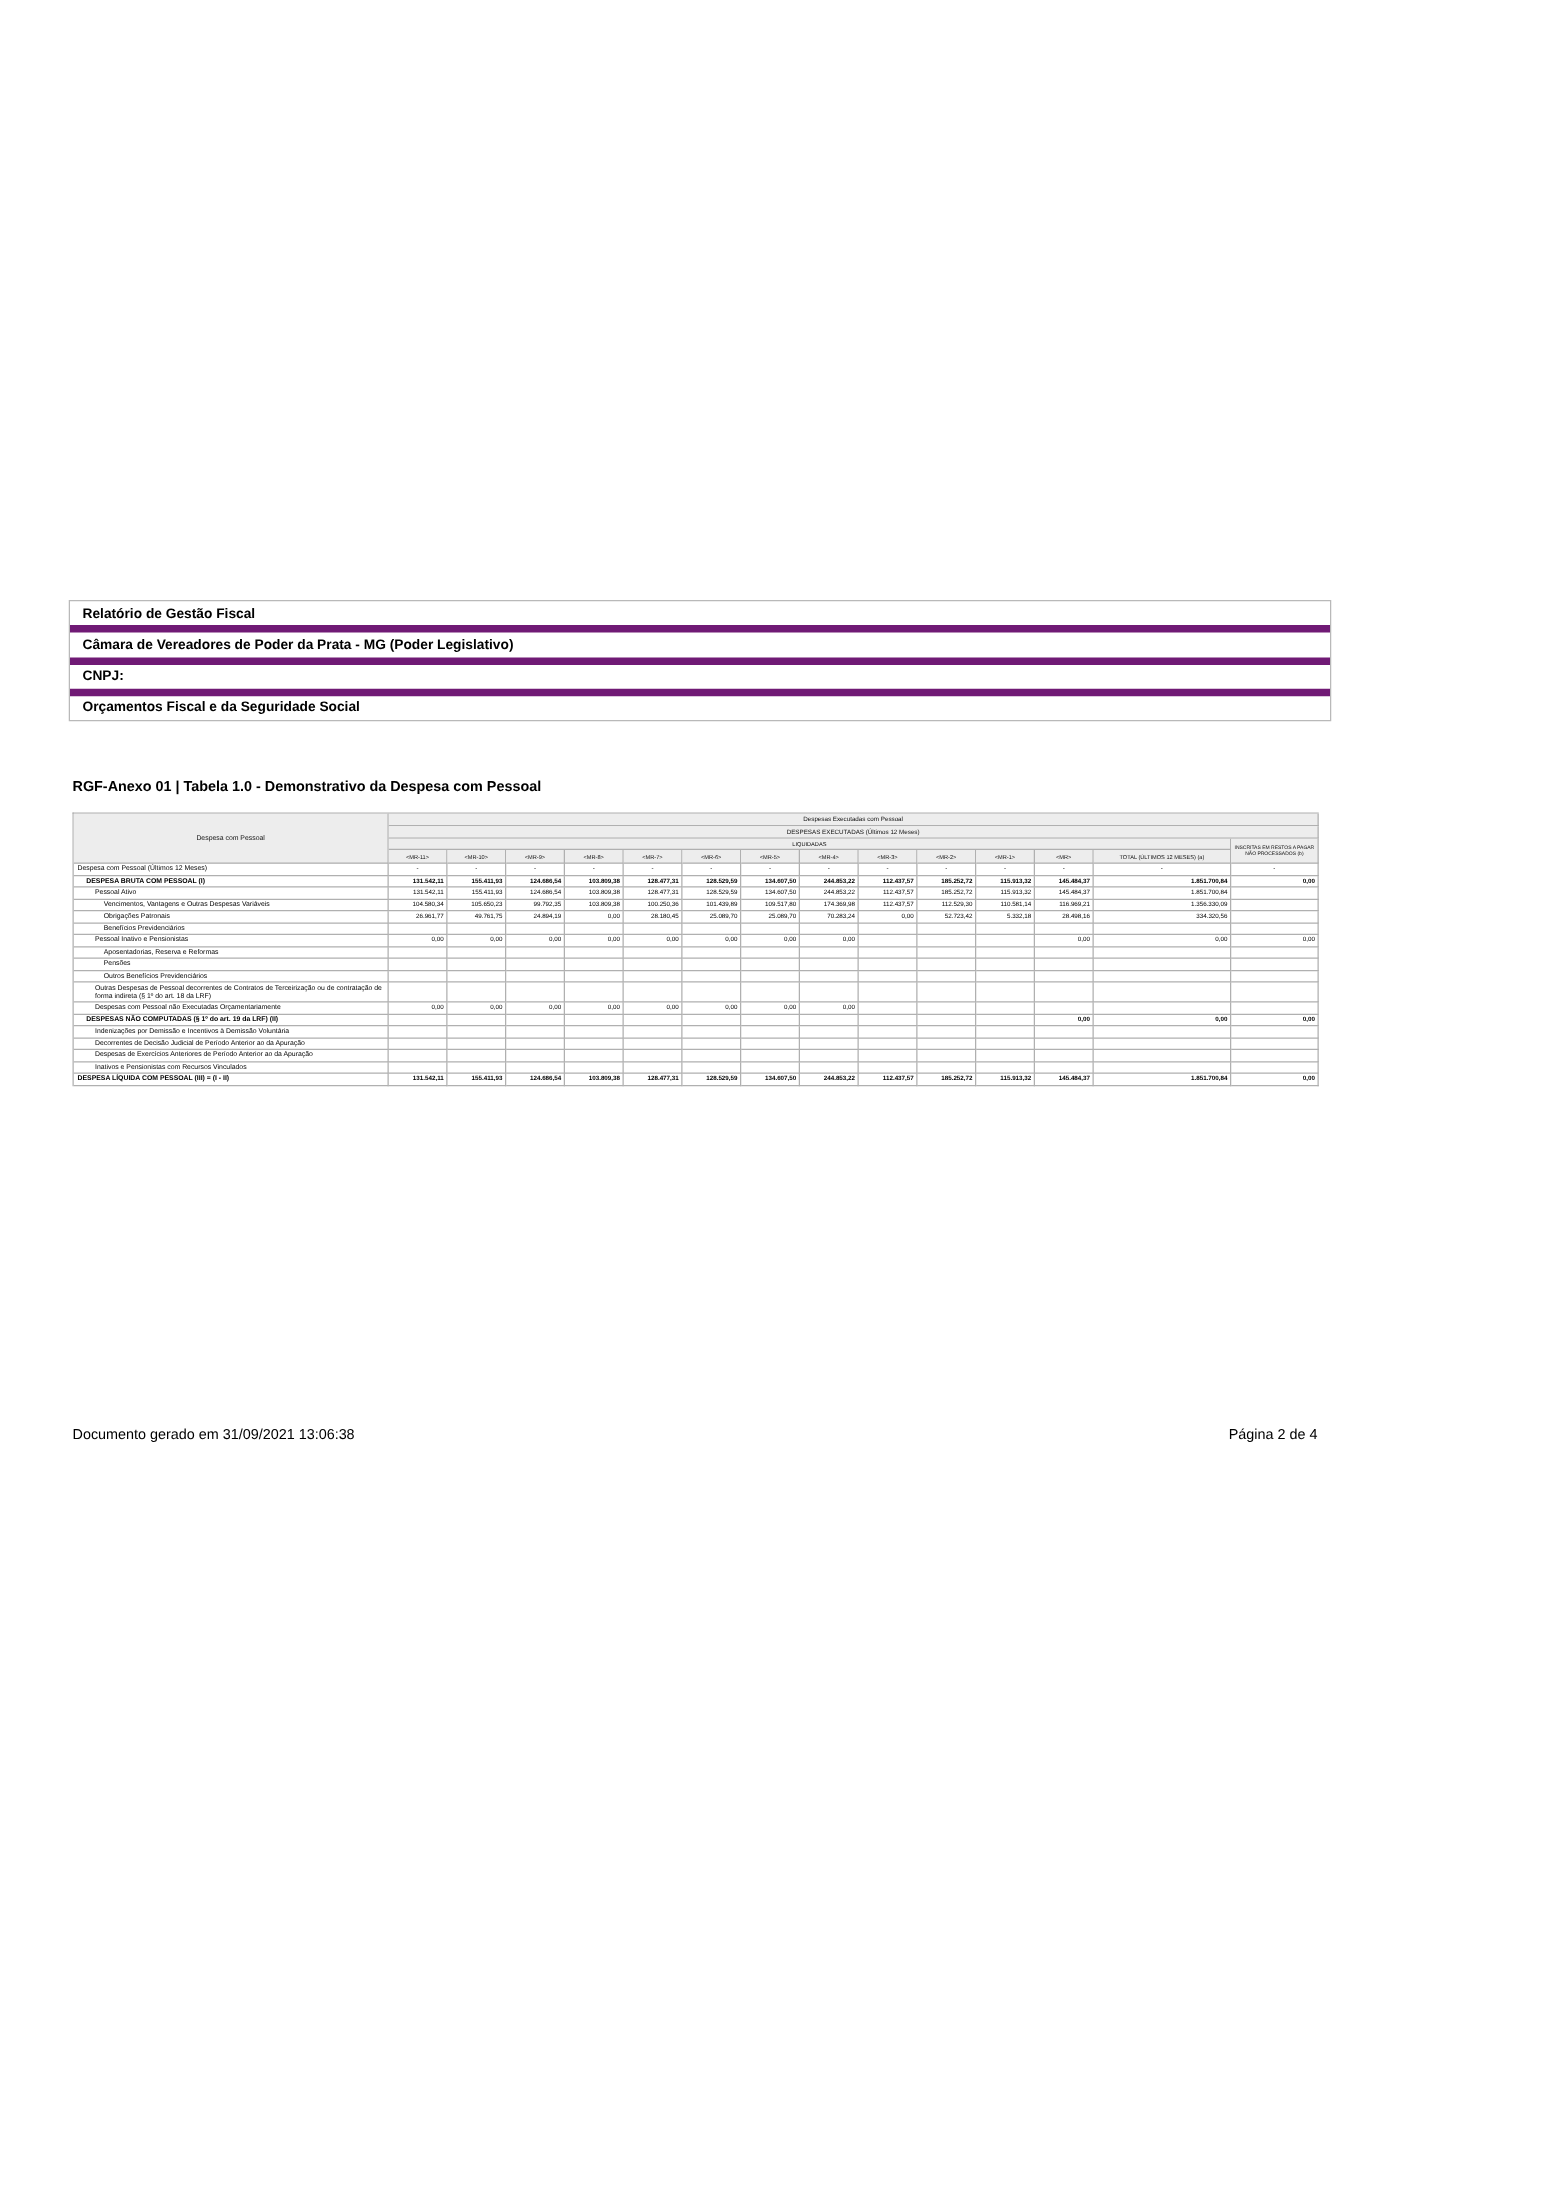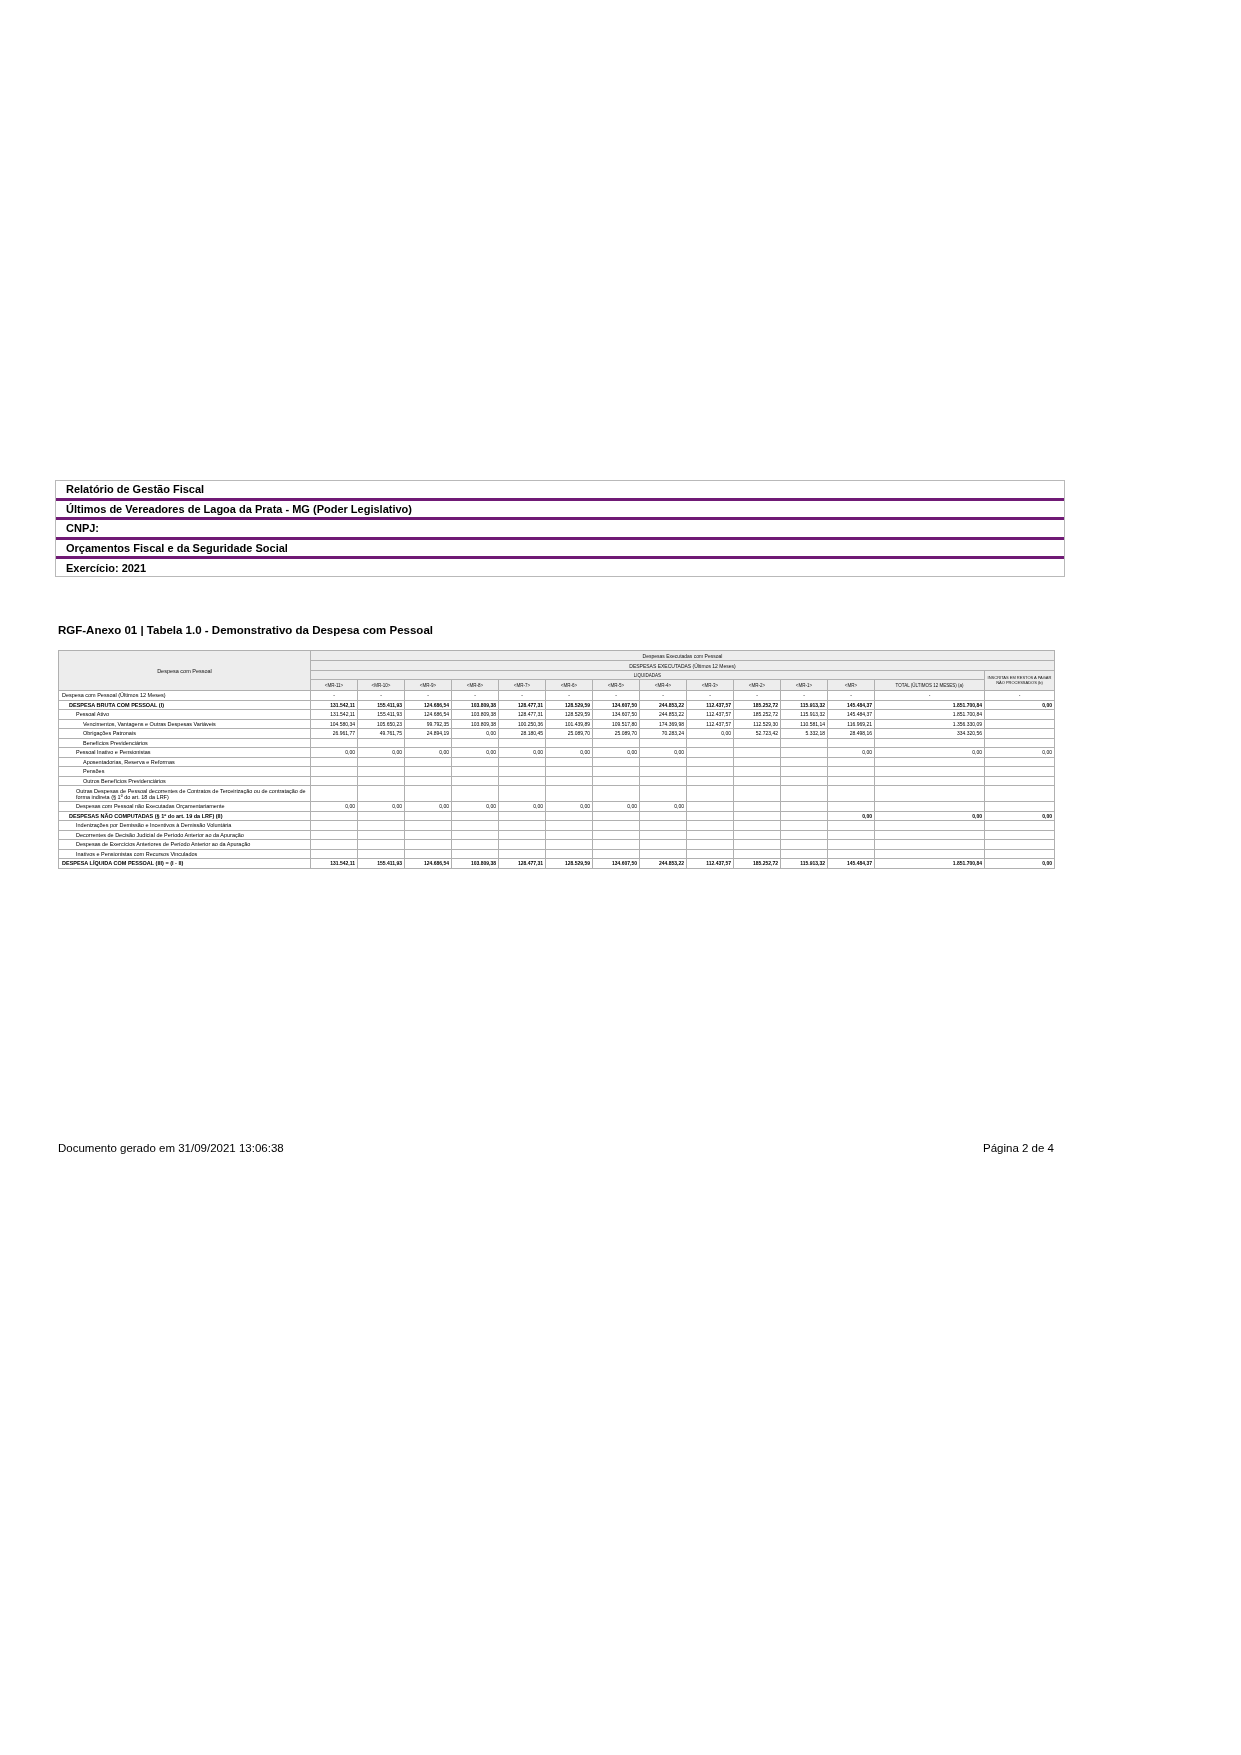--- a/index.html
+++ b/index.html
@@ -7,21 +7,21 @@
   .page{position:absolute;inset:0;background:#fff;overflow:hidden;}
 
   
   .header-box{position:absolute;left:55px;top:480px;width:1010px;height:97px;border:1px solid #b9b9b9;display:flex;box-sizing:border-box;background:#fff;}
   .logo-cell{width:210px;flex:none;border-right:1px solid #b9b9b9;position:relative;box-sizing:border-box;}
   .logo-wordmark{position:absolute;left:8px;top:12px;font-size:38px;line-height:38px;font-weight:bold;letter-spacing:-2px;color:#58585a;}
   .logo-tagline{position:absolute;left:147px;top:28px;font-size:6.5px;line-height:8px;color:#66666a;}
   .logo-rule{position:absolute;left:10px;top:60px;width:132px;height:1px;background:#9a9a9e;}
   .logo-treasury{position:absolute;left:26px;top:64px;font-size:10.5px;font-weight:bold;font-variant:small-caps;letter-spacing:.4px;color:#4c4c50;}
   .info-col{flex:1;display:flex;flex-direction:column;}
-  .info-row{flex:1;border-bottom:3px solid #701a75;display:flex;align-items:center;padding-left:10px;font-size:11px;font-weight:bold;box-sizing:border-box;}
+  .info-row{flex:1;border-bottom:6px solid #701a75;display:flex;align-items:center;padding-left:10px;font-size:11px;font-weight:bold;box-sizing:border-box;}
   .info-row:last-child{border-bottom:none;}
 
   
   .doc-title{position:absolute;left:58px;top:624px;font-size:11.5px;font-weight:bold;}
 
   
   .rgf-table{position:absolute;left:58px;top:650px;width:996px;border-left:1px solid #b0b0b0;border-top:1px solid #b0b0b0;background:#fff;}
   .t-cell{flex:none;box-sizing:border-box;border-right:1px solid #b0b0b0;border-bottom:1px solid #b0b0b0;overflow:hidden;}
   .h-cell{background:#ededed;display:flex;align-items:center;justify-content:center;text-align:center;color:#111;}
   .t-header{display:flex;}
@@ -49,24 +49,23 @@
   .footer-right{position:absolute;right:187px;top:1142px;font-size:11.5px;}
 </style>
 </head>
 <body>
 
 <div class="page">
 
   <div class="header-box">
     <div class="info-col">
       <div class="info-row">Relatório de Gestão Fiscal</div>
-      <div class="info-row">Últimos de Vereadores de Lagoa da Prata - MG (Poder Legislativo)</div>
+      <div class="info-row">Câmara de Vereadores de Poder da Prata - MG (Poder Legislativo)</div>
       <div class="info-row">CNPJ:</div>
       <div class="info-row">Orçamentos Fiscal e da Seguridade Social</div>
-      <div class="info-row">Exercício: 2021</div>
     </div>
   </div>
 
   <div class="doc-title">RGF-Anexo 01 | Tabela 1.0 - Demonstrativo da Despesa com Pessoal</div>
 
   <div class="rgf-table">
     <div class="t-header">
       <div class="t-cell h-cell corner">Despesa com Pessoal</div>
       <div class="h-right">
         <div class="t-cell h-cell h-span">Despesas Executadas com Pessoal</div>

